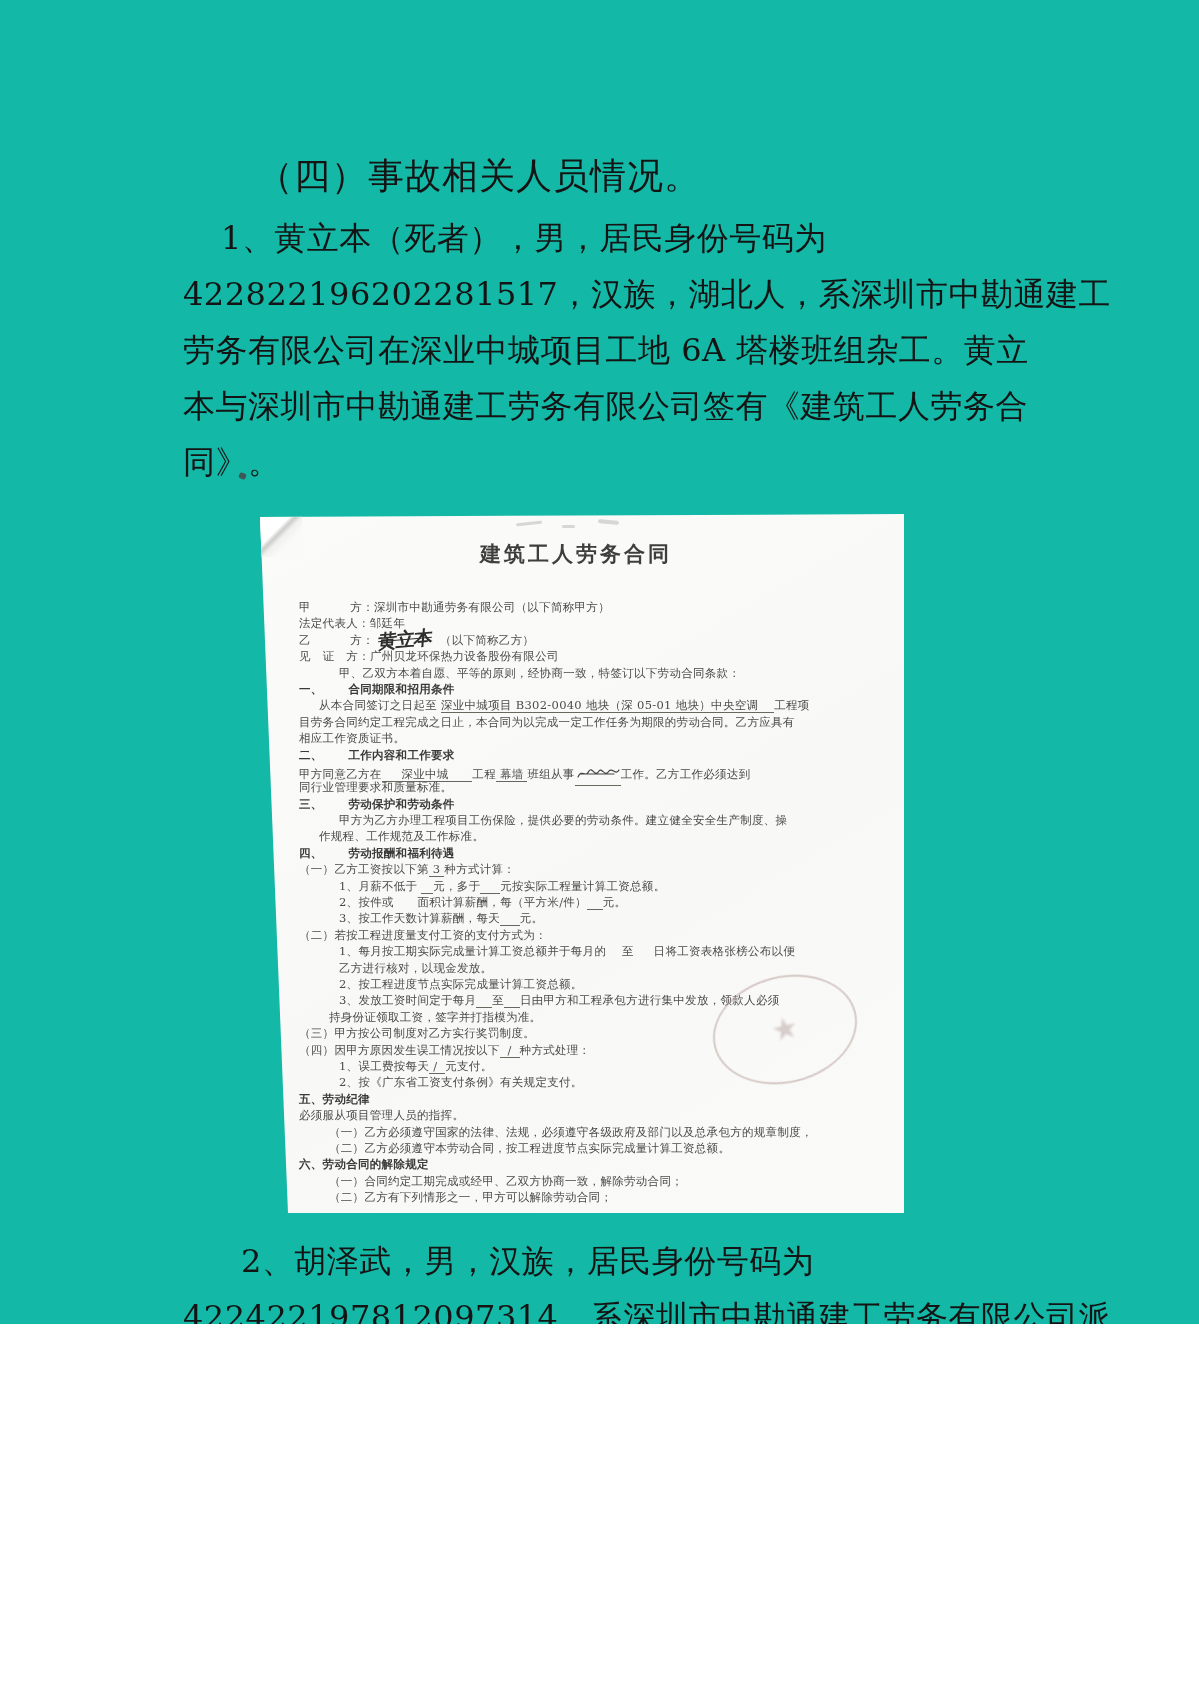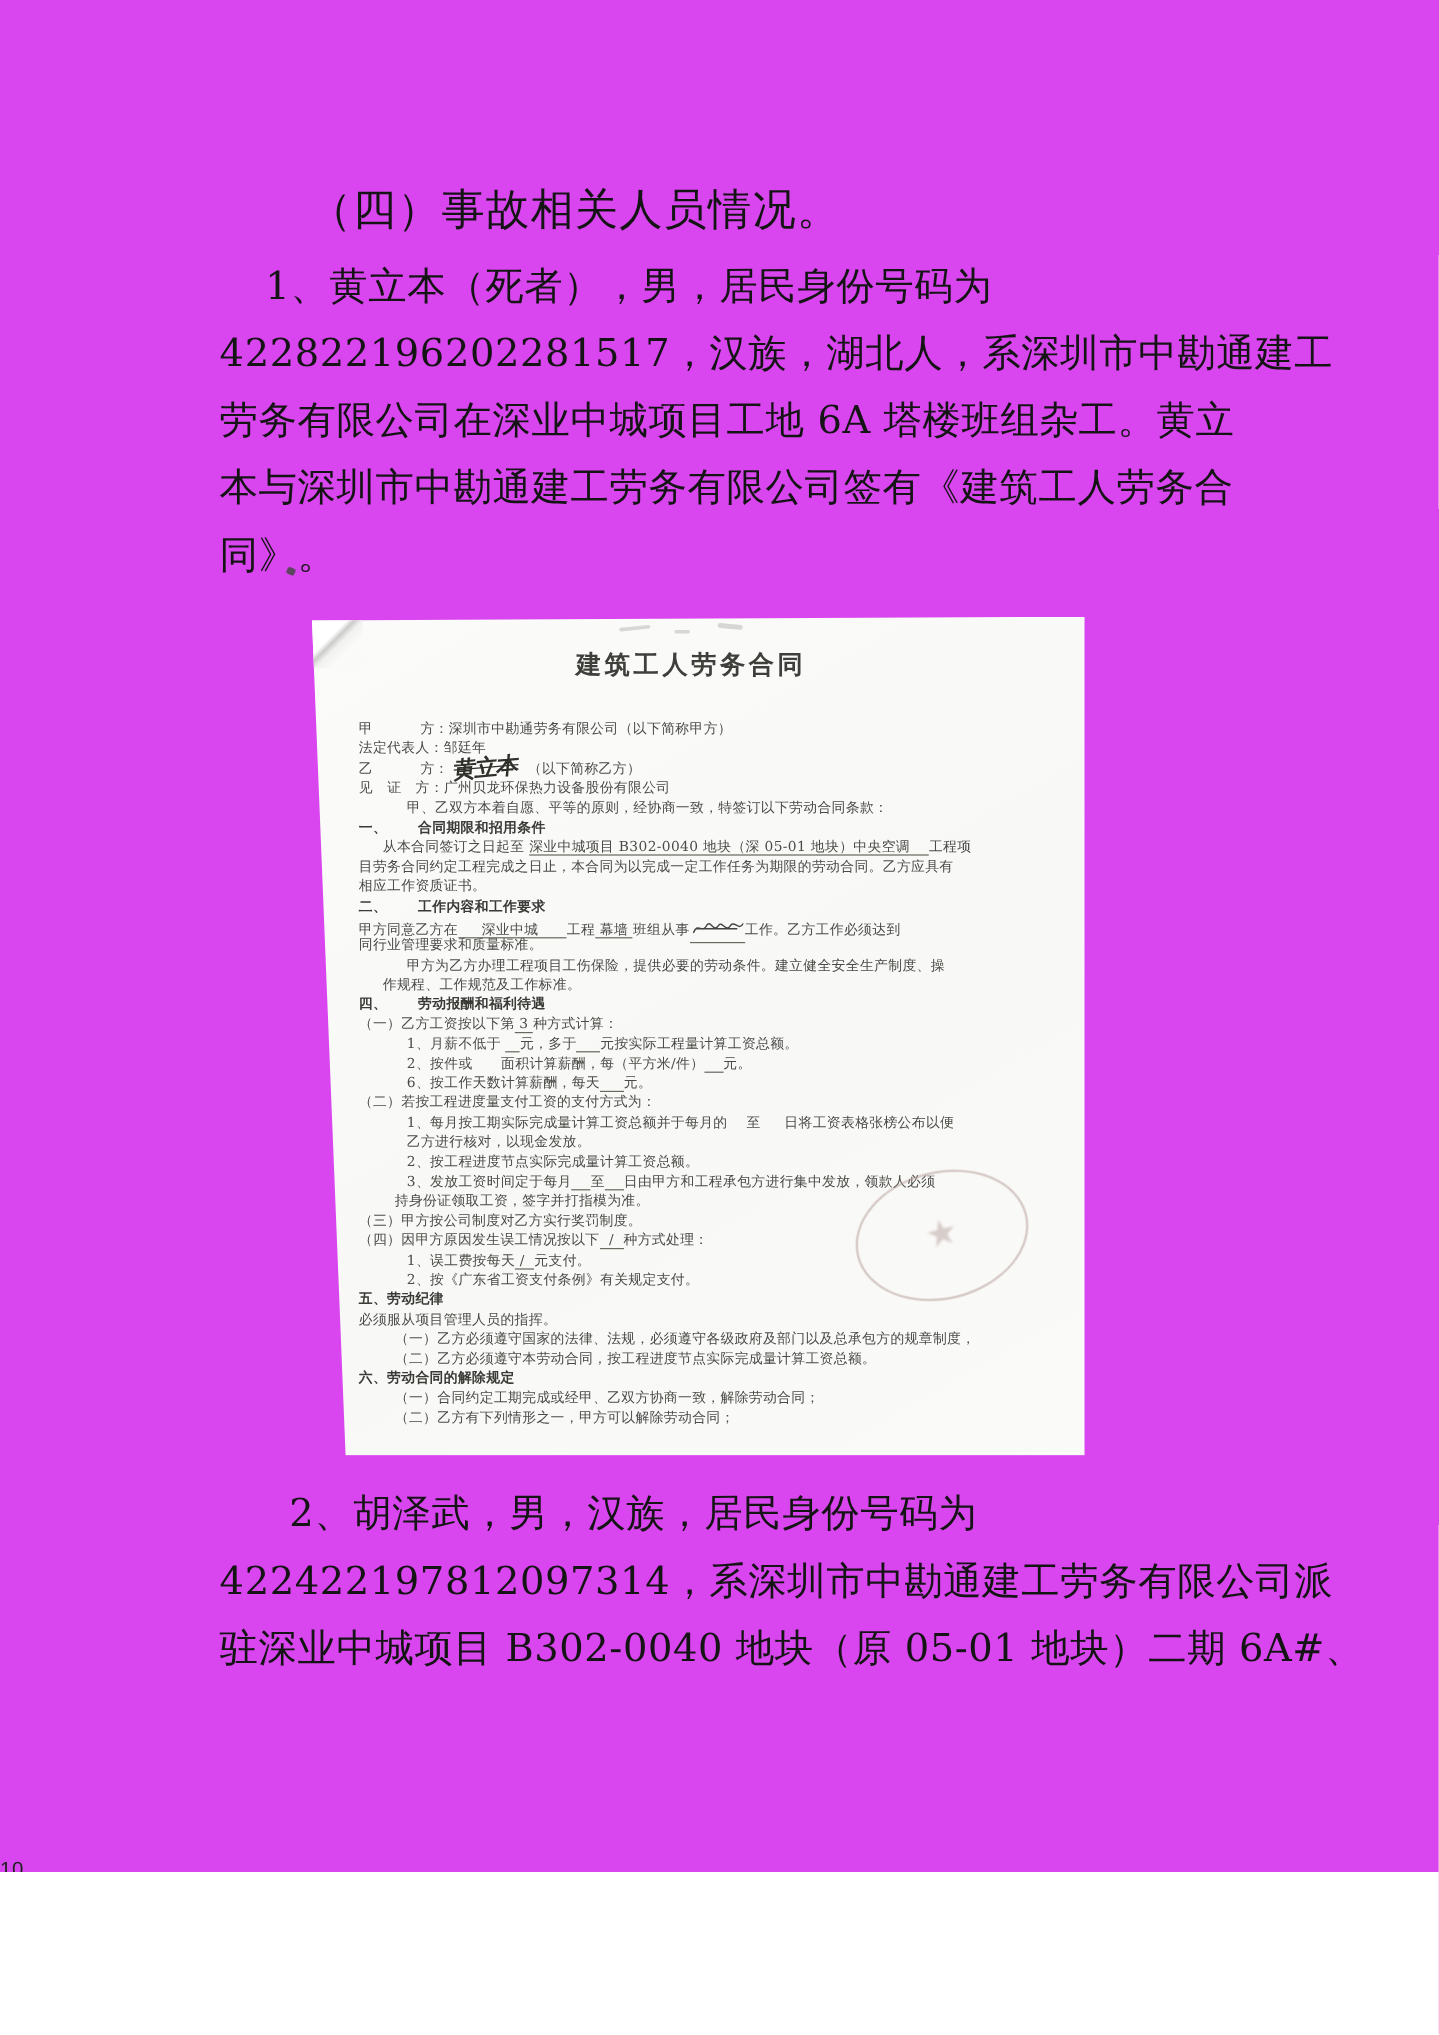--- a/index.html
+++ b/index.html
@@ -1,17 +1,17 @@
 <!DOCTYPE html>
 <html><head>
 <meta charset="utf-8">
 <style>
   html,body{margin:0;padding:0;background:#ffffff;}
   .page{
-    position:relative;width:1199px;height:1560px;background:#d946ef;
+    position:relative;width:1199px;height:1324px;background:#14b8a6;
     font-family:"DejaVu Serif","Liberation Serif",serif;
     color:#171717;overflow:hidden;
   }
   
   .section-heading{
     position:absolute;left:183px;top:148px;width:900px;
     font-size:36px;line-height:56px;letter-spacing:1px;white-space:nowrap;
     padding-left:74px;color:#141414;
   }
   .para{position:absolute;left:183px;width:870px;font-size:32px;color:#141414;}
@@ -106,27 +106,28 @@
         <div class="cline ind3"><span>甲、乙双方本着自愿、平等的原则，经协商一致，特签订以下劳动合同条款：</span></div>
         <div class="cline b"><span>一、&nbsp;&nbsp;&nbsp;&nbsp;&nbsp;&nbsp;合同期限和招用条件</span></div>
         <div class="cline ind1"><span>从本合同签订之日起至&nbsp;</span><span class="u">深业中城项目 B302-0040 地块（深 05-01 地块）中央空调</span><span class="u">&nbsp;&nbsp;&nbsp;&nbsp;</span><span>工程项</span></div>
         <div class="cline"><span>目劳务合同约定工程完成之日止，本合同为以完成一定工作任务为期限的劳动合同。乙方应具有</span></div>
         <div class="cline"><span>相应工作资质证书。</span></div>
         <div class="cline b"><span>二、&nbsp;&nbsp;&nbsp;&nbsp;&nbsp;&nbsp;工作内容和工作要求</span></div>
         <div class="cline"><span>甲方同意乙方在</span><span class="u">&nbsp;&nbsp;&nbsp;&nbsp;&nbsp;深业中城&nbsp;&nbsp;&nbsp;&nbsp;&nbsp;&nbsp;</span><span>工程</span><span class="u">&nbsp;幕墙&nbsp;</span><span>班组从事</span><span class="scr u"><svg width="46" height="15" viewBox="0 0 46 15" xmlns="http://www.w3.org/2000/svg">
               <path d="M3 11 C7 2,10 13,14 5 C17 0,20 12,24 5 C27 1,30 12,34 5 C37 1,41 10,44 4 M6 8 L39 8" fill="none" stroke="#45453f" stroke-width="1.2" stroke-linecap="round"></path>
             </svg></span><span>工作。乙方工作必须达到</span></div>
         <div class="cline"><span>同行业管理要求和质量标准。</span></div>
+        <div class="cline b"><span>三、&nbsp;&nbsp;&nbsp;&nbsp;&nbsp;&nbsp;劳动保护和劳动条件</span></div>
         <div class="cline ind3"><span>甲方为乙方办理工程项目工伤保险，提供必要的劳动条件。建立健全安全生产制度、操</span></div>
         <div class="cline ind1"><span>作规程、工作规范及工作标准。</span></div>
         <div class="cline b"><span>四、&nbsp;&nbsp;&nbsp;&nbsp;&nbsp;&nbsp;劳动报酬和福利待遇</span></div>
         <div class="cline"><span>（一）乙方工资按以下第</span><span class="u">&nbsp;3&nbsp;</span><span>种方式计算：</span></div>
         <div class="cline ind3"><span>1、月薪不低于&nbsp;</span><span class="u">&nbsp;&nbsp;&nbsp;</span><span>元，多于</span><span class="u">&nbsp;&nbsp;&nbsp;&nbsp;&nbsp;</span><span>元按实际工程量计算工资总额。</span></div>
         <div class="cline ind3"><span>2、按件或&nbsp;&nbsp;&nbsp;&nbsp;&nbsp;&nbsp;面积计算薪酬，每（平方米/件）</span><span class="u">&nbsp;&nbsp;&nbsp;&nbsp;</span><span>元。</span></div>
-        <div class="cline ind3"><span>6、按工作天数计算薪酬，每天</span><span class="u">&nbsp;&nbsp;&nbsp;&nbsp;&nbsp;</span><span>元。</span></div>
+        <div class="cline ind3"><span>3、按工作天数计算薪酬，每天</span><span class="u">&nbsp;&nbsp;&nbsp;&nbsp;&nbsp;</span><span>元。</span></div>
         <div class="cline"><span>（二）若按工程进度量支付工资的支付方式为：</span></div>
         <div class="cline ind3"><span>1、每月按工期实际完成量计算工资总额并于每月的&nbsp;&nbsp;&nbsp;&nbsp;至&nbsp;&nbsp;&nbsp;&nbsp;&nbsp;日将工资表格张榜公布以便</span></div>
         <div class="cline ind3"><span>乙方进行核对，以现金发放。</span></div>
         <div class="cline ind3"><span>2、按工程进度节点实际完成量计算工资总额。</span></div>
         <div class="cline ind3"><span>3、发放工资时间定于每月</span><span class="u">&nbsp;&nbsp;&nbsp;&nbsp;</span><span>至</span><span class="u">&nbsp;&nbsp;&nbsp;&nbsp;</span><span>日由甲方和工程承包方进行集中发放，领款人必须</span></div>
         <div class="cline ind2"><span>持身份证领取工资，签字并打指模为准。</span></div>
         <div class="cline"><span>（三）甲方按公司制度对乙方实行奖罚制度。</span></div>
         <div class="cline"><span>（四）因甲方原因发生误工情况按以下</span><span class="u">&nbsp;&nbsp;/&nbsp;&nbsp;</span><span>种方式处理：</span></div>
         <div class="cline ind3"><span>1、误工费按每天</span><span class="u">&nbsp;/&nbsp;&nbsp;</span><span>元支付。</span></div>
         <div class="cline ind3"><span>2、按《广东省工资支付条例》有关规定支付。</span></div>

